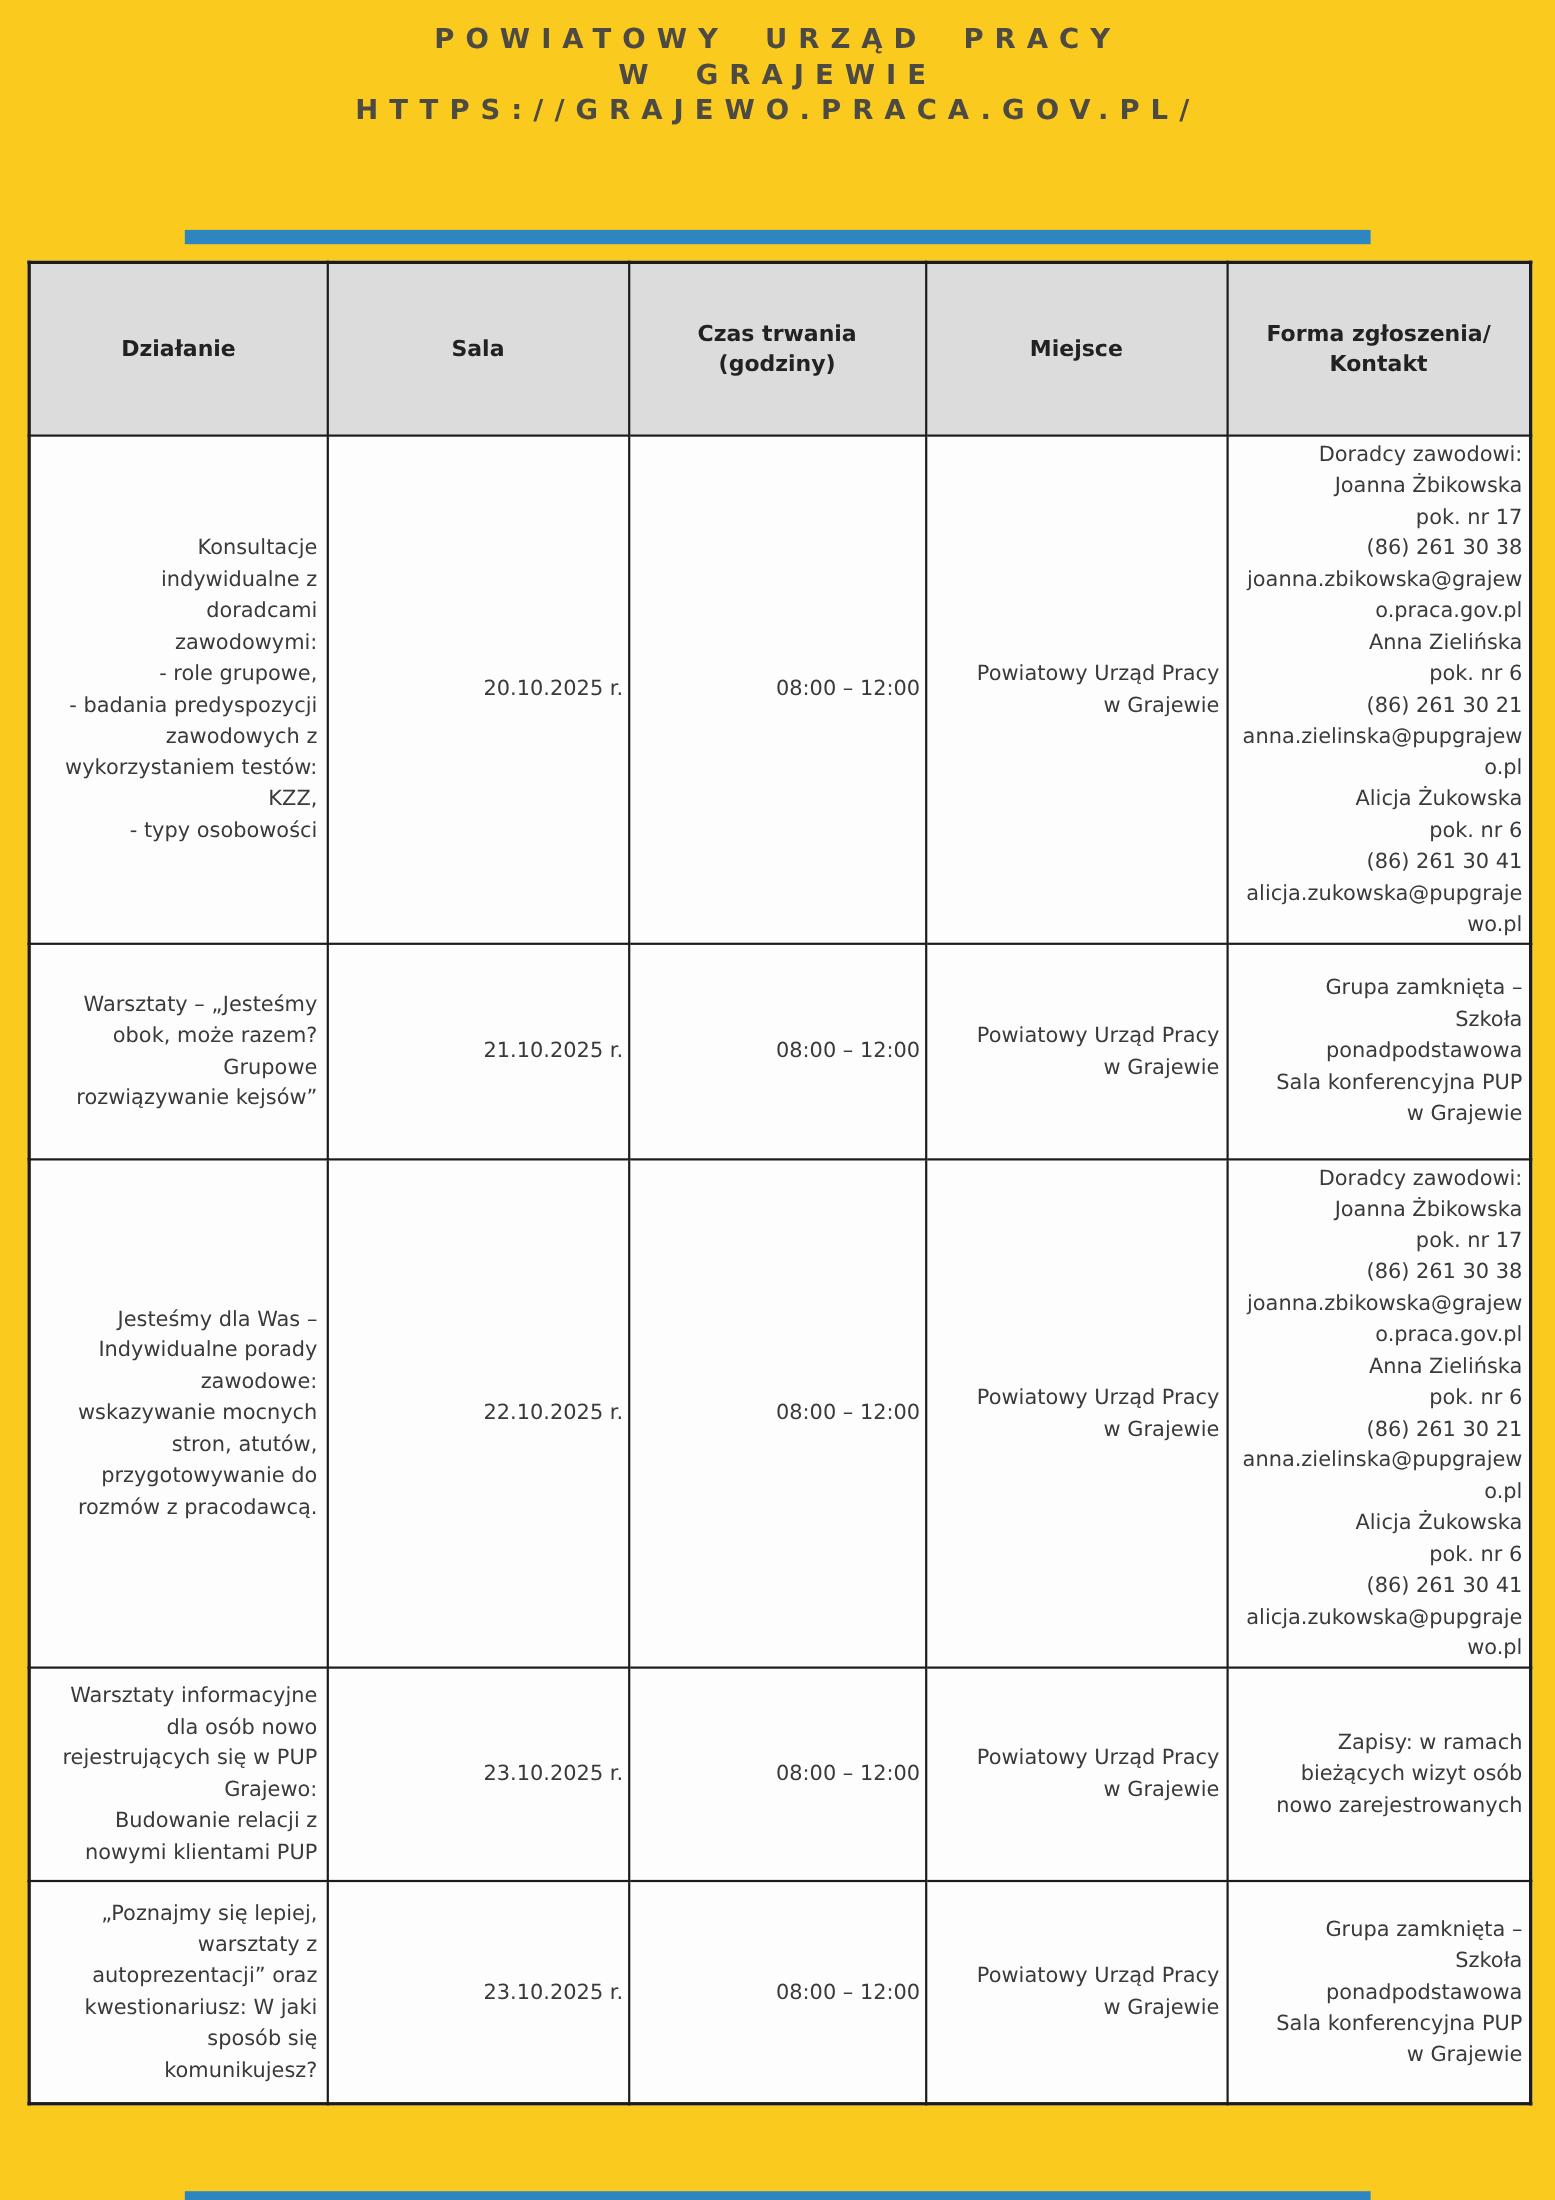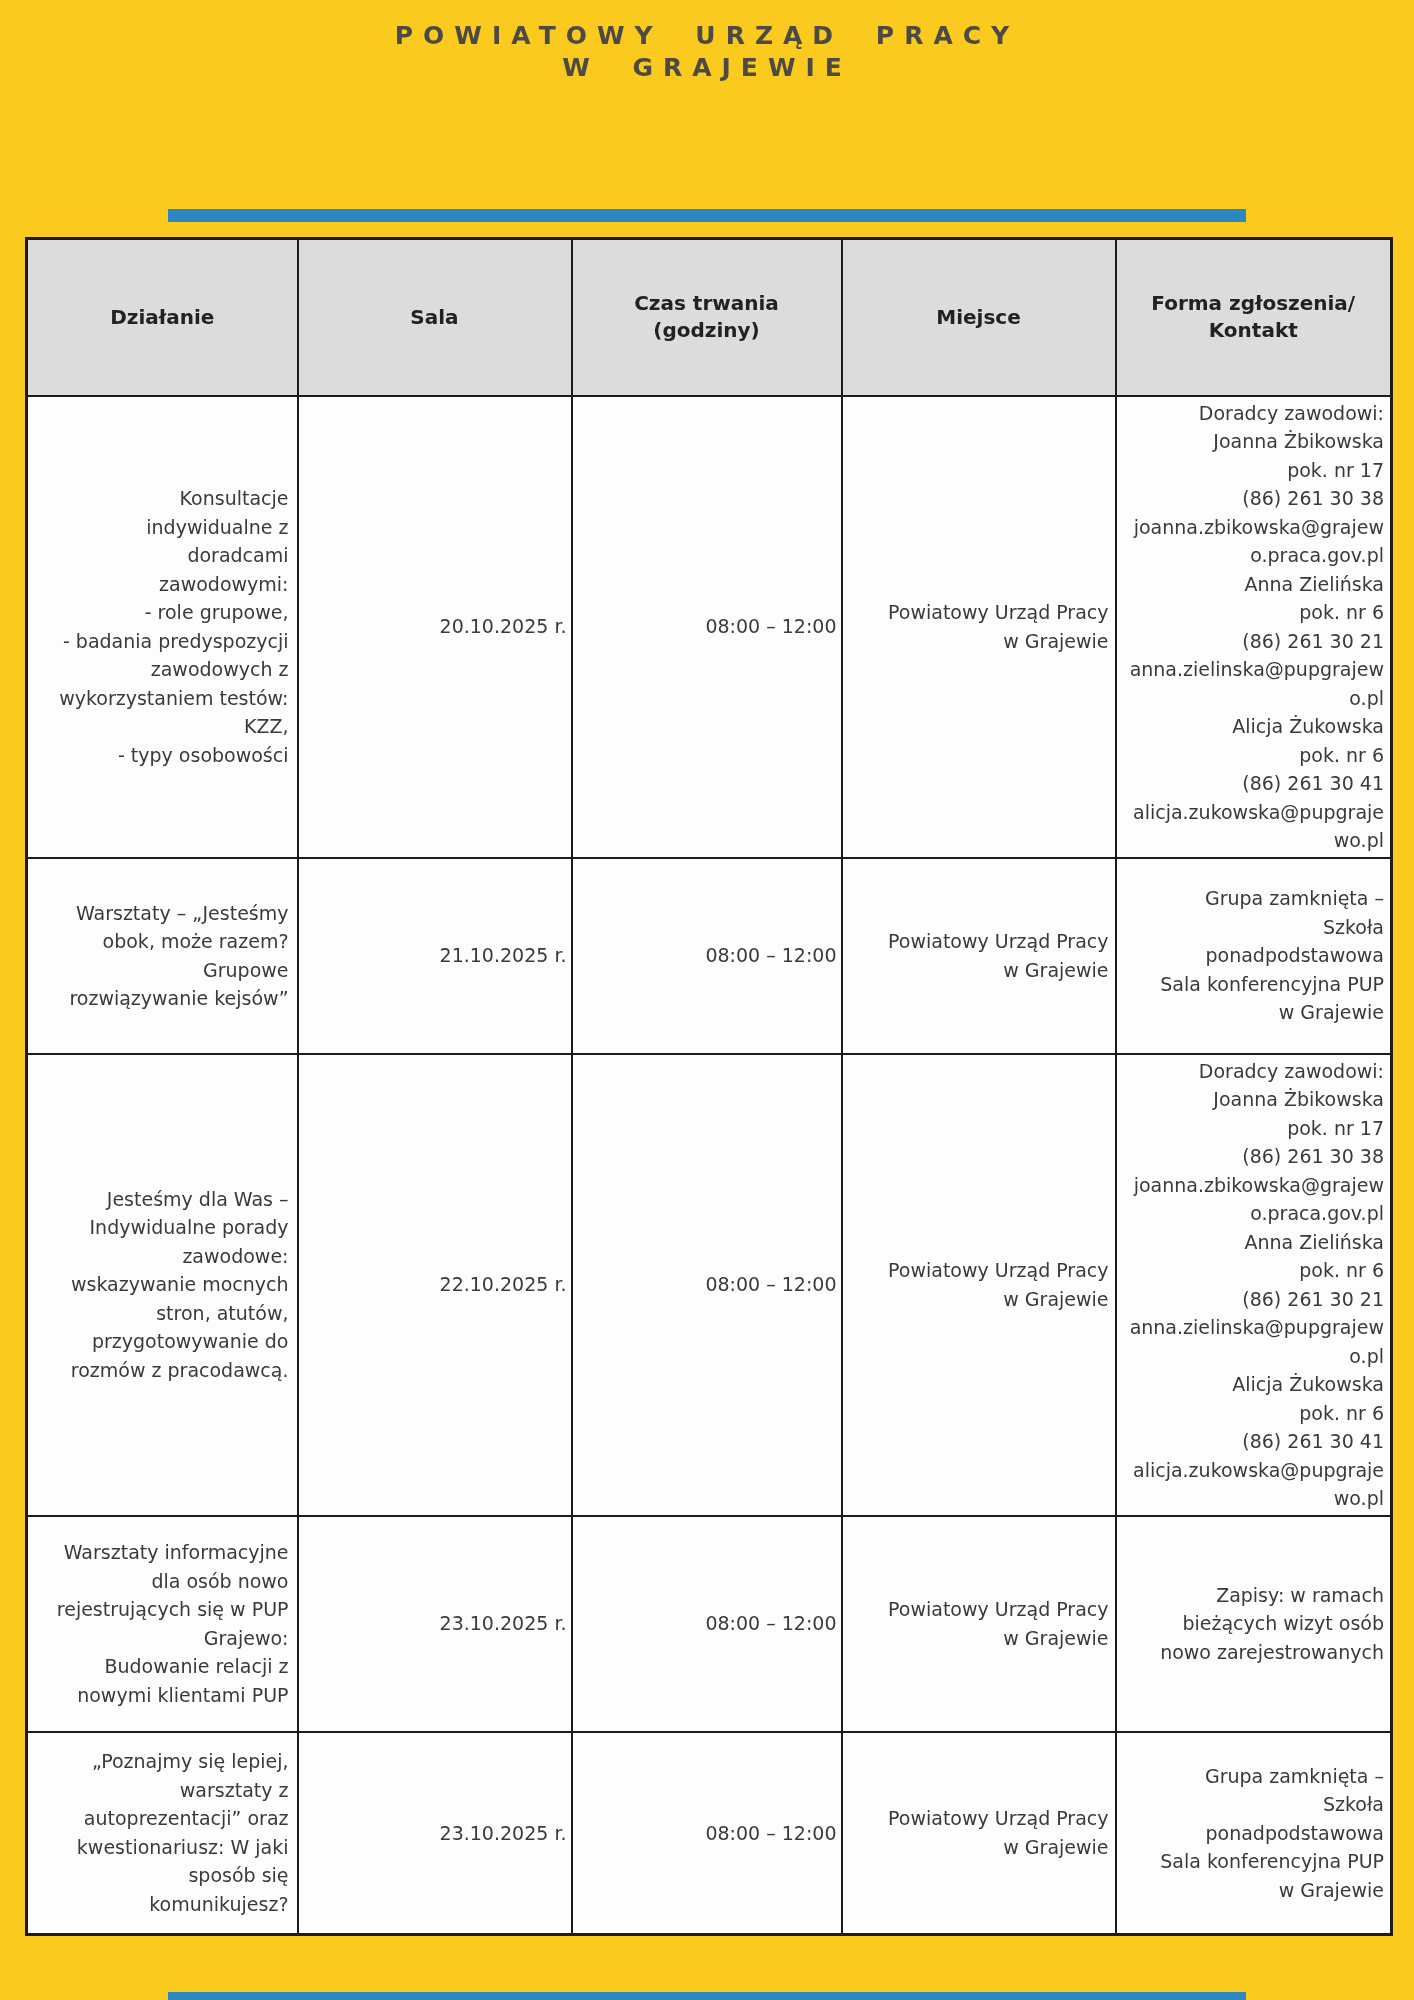--- a/index.html
+++ b/index.html
@@ -52,41 +52,42 @@
   table.schedule td{
     font-size:19px;
     line-height:28.5px;
     color:var(--body_text,#3A3A3A);
     text-align:right;
   }
   thead tr{height:157px;}
   tbody tr:nth-child(1){height:462px;}
   tbody tr:nth-child(2){height:196px;}
   tbody tr:nth-child(3){height:458px;}
-  tbody tr:nth-child(4){height:216px;}
+  tbody tr:nth-child(4){height:194px;}
   tbody tr:nth-child(5){height:203px;}
   col.c0{width:271px;}
   col.c1{width:274px;}
   col.c2{width:270px;}
   col.c3{width:274px;}
   col.c4{width:276px;}
   td.c0{padding:4px 8px 4px 12px;}
   td.c1{padding:4px 4px 4px 20px;}
   td.c2{padding:4px 4px 4px 13px;}
   td.c3{padding:4px 6px 4px 12px;}
   td.c4{padding:2px 6px 2px 11px;}
 </style>
 </head>
 <body>
 
 <div class="page">
 
   <div class="header">
     <div class="header-line">POWIATOWY URZĄD PRACY</div>
     <div class="header-line">W GRAJEWIE</div>
+    <div class="header-line">HTTPS://GRAJEWO.PRACA.GOV.PL/</div>
   </div>
 
   <div class="accent-bar top"></div>
 
   <table class="schedule">
     <colgroup>
       <col class="c0">
         <col class="c1">
         <col class="c2">
         <col class="c3">

